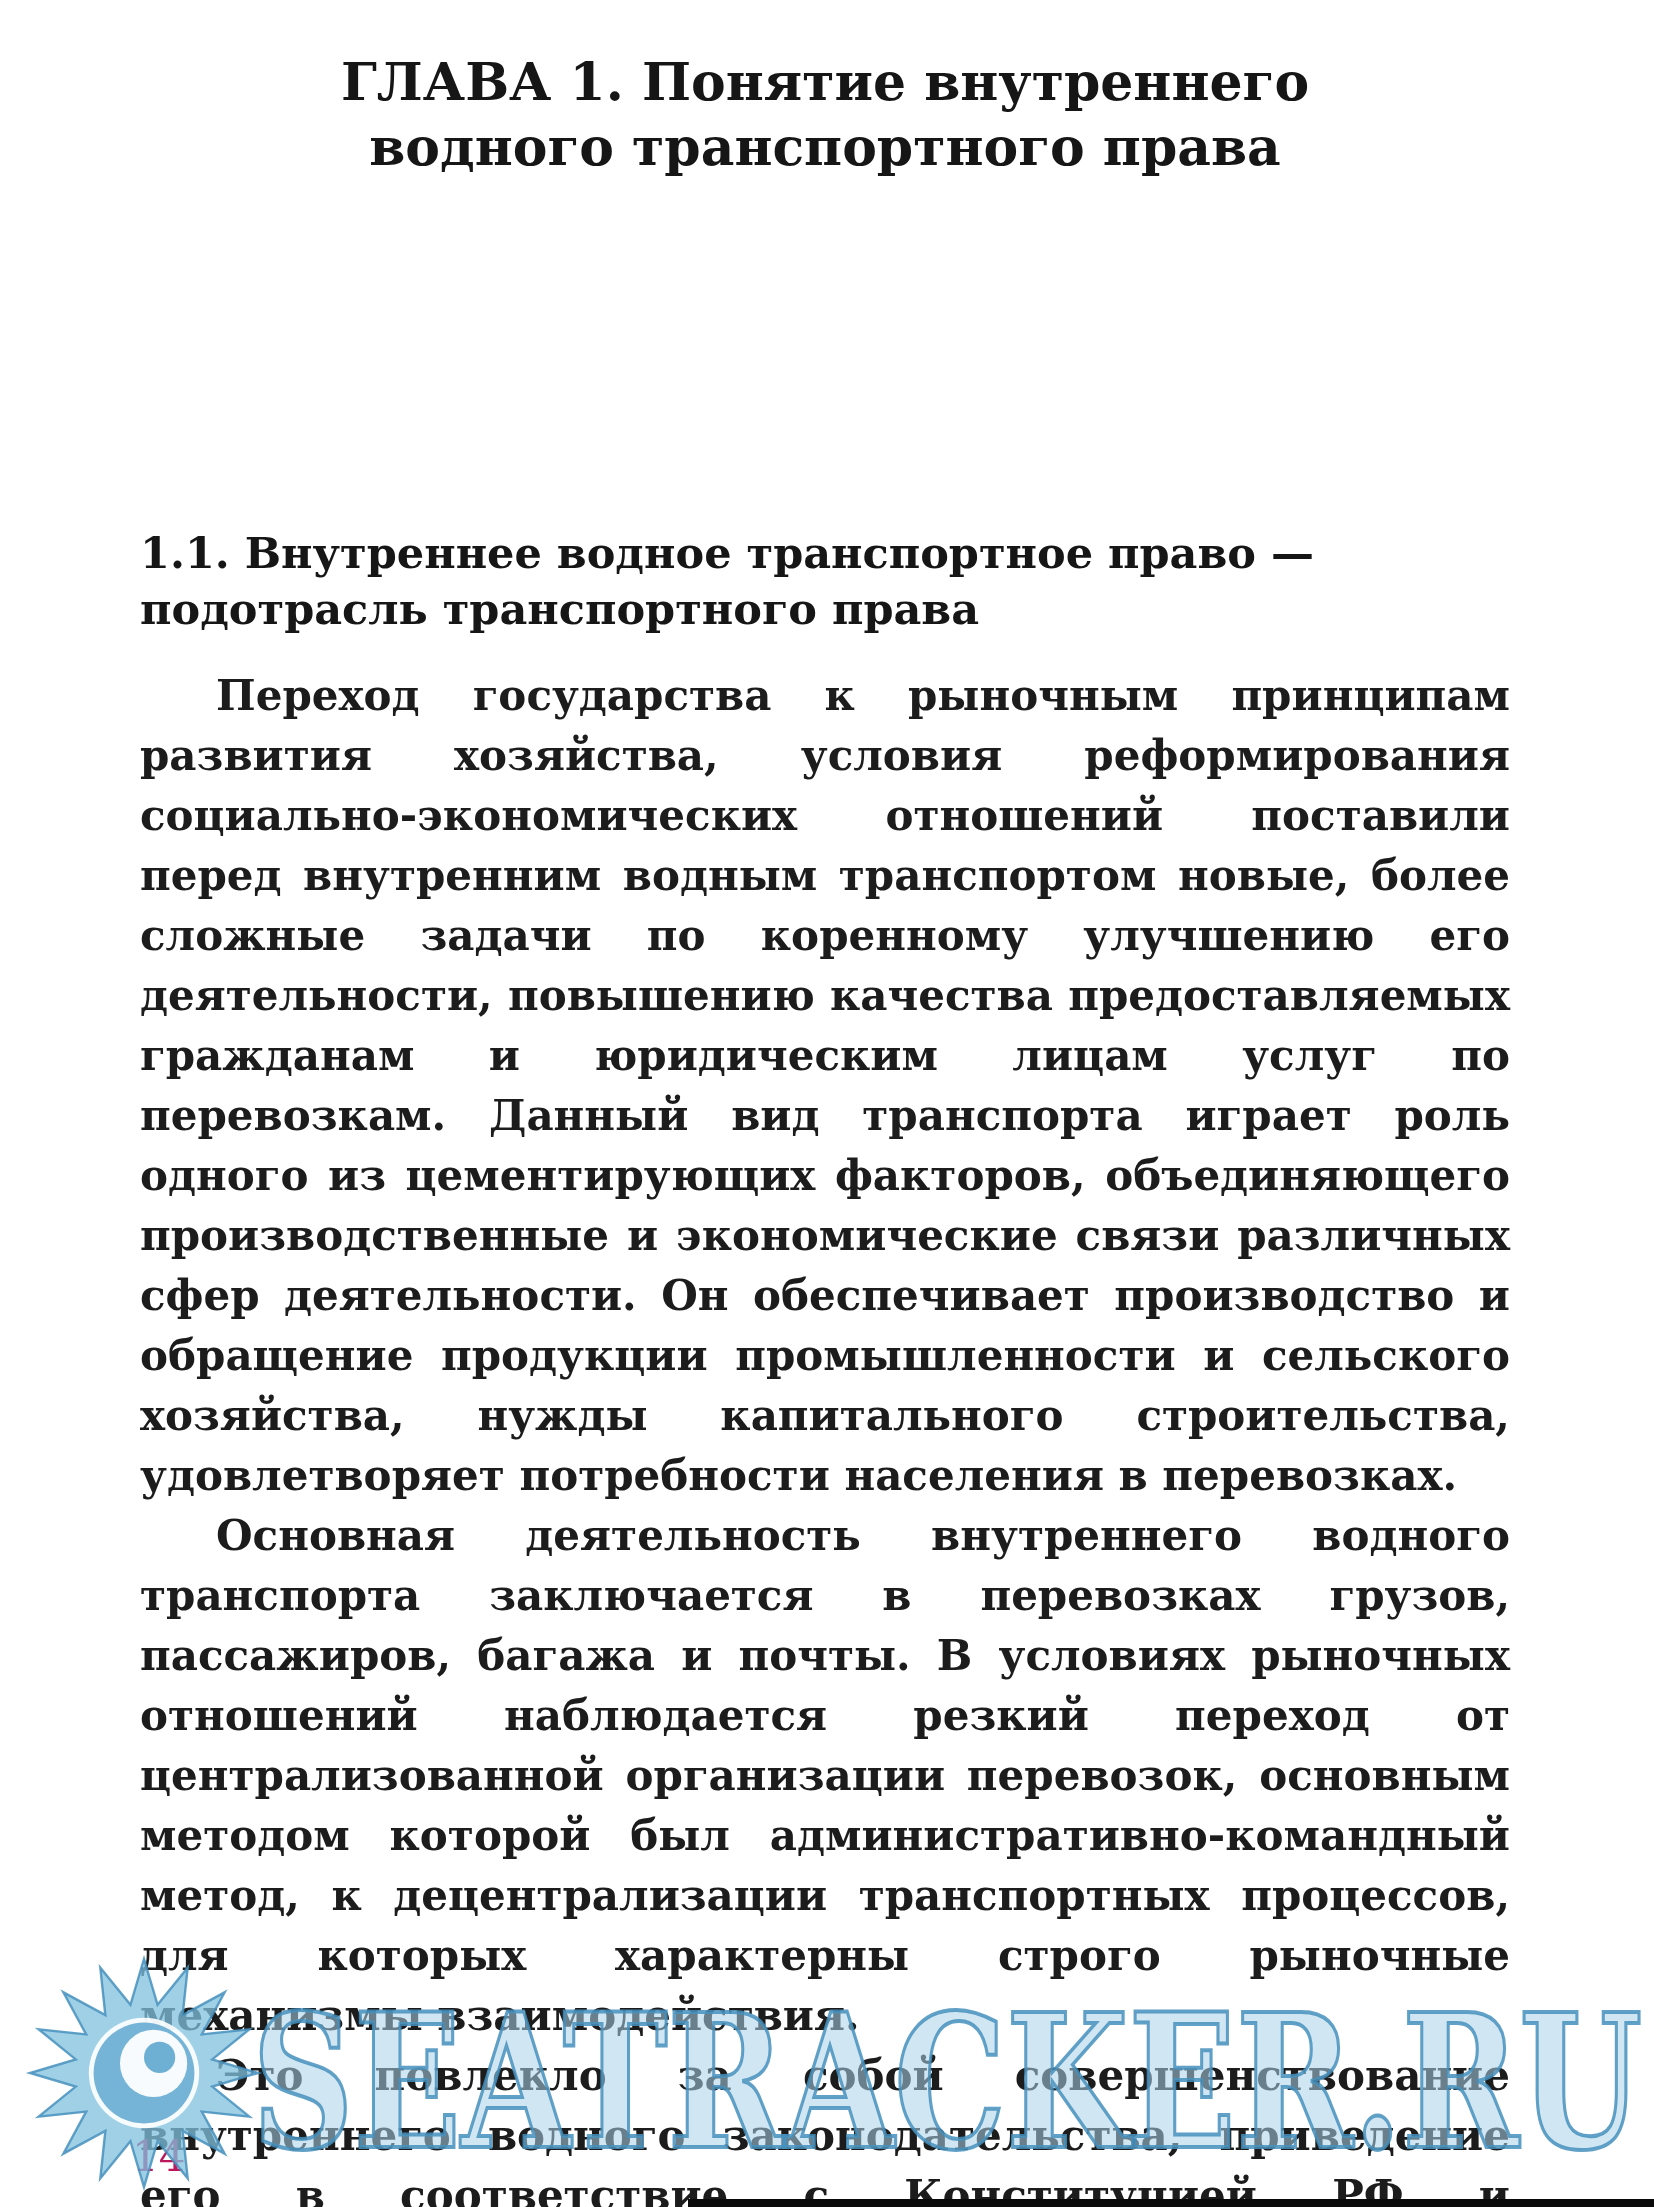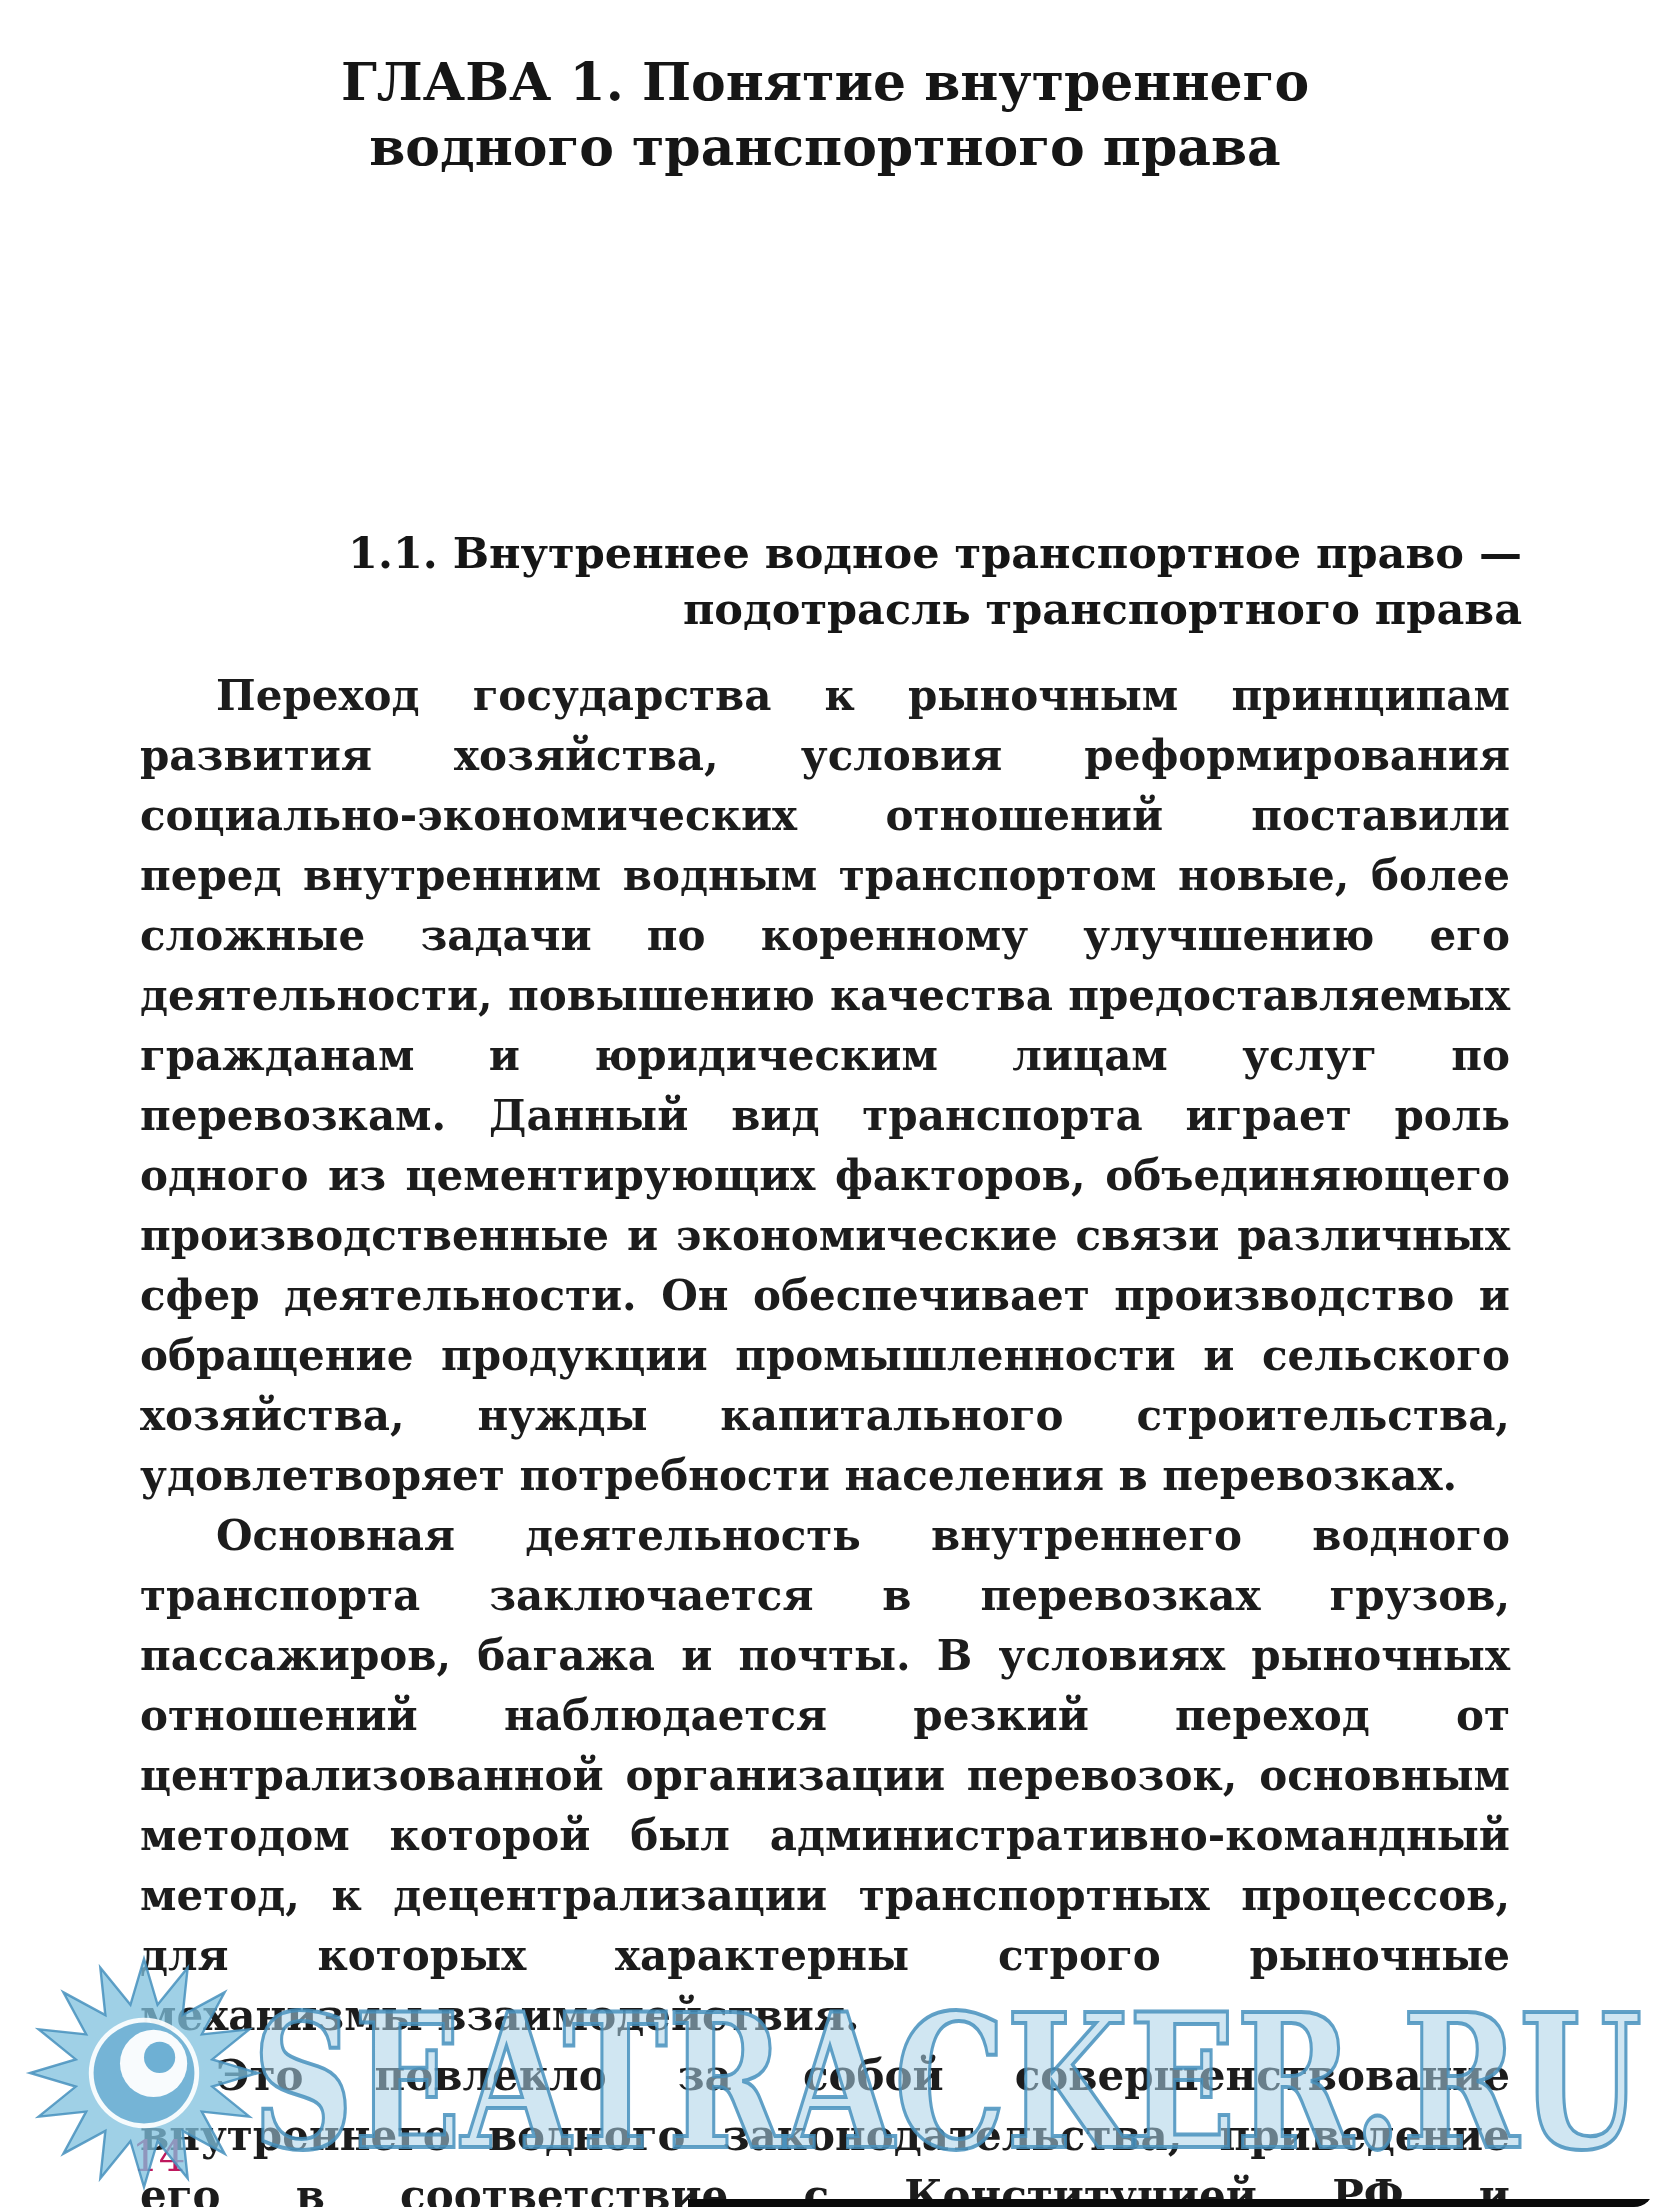--- a/index.html
+++ b/index.html
@@ -8,40 +8,39 @@
     background: #ffffff;
   }
   .page {
     position: relative;
     width: 1654px;
     height: 2207px;
     background: #ffffff;
     overflow: hidden;
     font-family: "DejaVu Serif", "Liberation Serif", serif;
     color: #1c1c1c;
-    border-radius: 20px;
   }
   .chapter-title {
     position: absolute;
     top: 14px;
     left: 140px;
     width: 1370px;
     text-align: center;
     font-size: 52px;
     font-weight: bold;
     line-height: 1.25;
     white-space: pre-line;
     color: #161616;
   }
   .section-title {
     position: absolute;
     top: 490px;
-    left: 152px;
+    left: 140px;
     width: 1370px;
-    text-align: right;
+    text-align: left;
     font-size: 43px;
     font-weight: bold;
     line-height: 1.3;
     white-space: pre-line;
     color: #161616;
   }
   .body-text {
     position: absolute;
     top: 666px;
     left: 140px;

